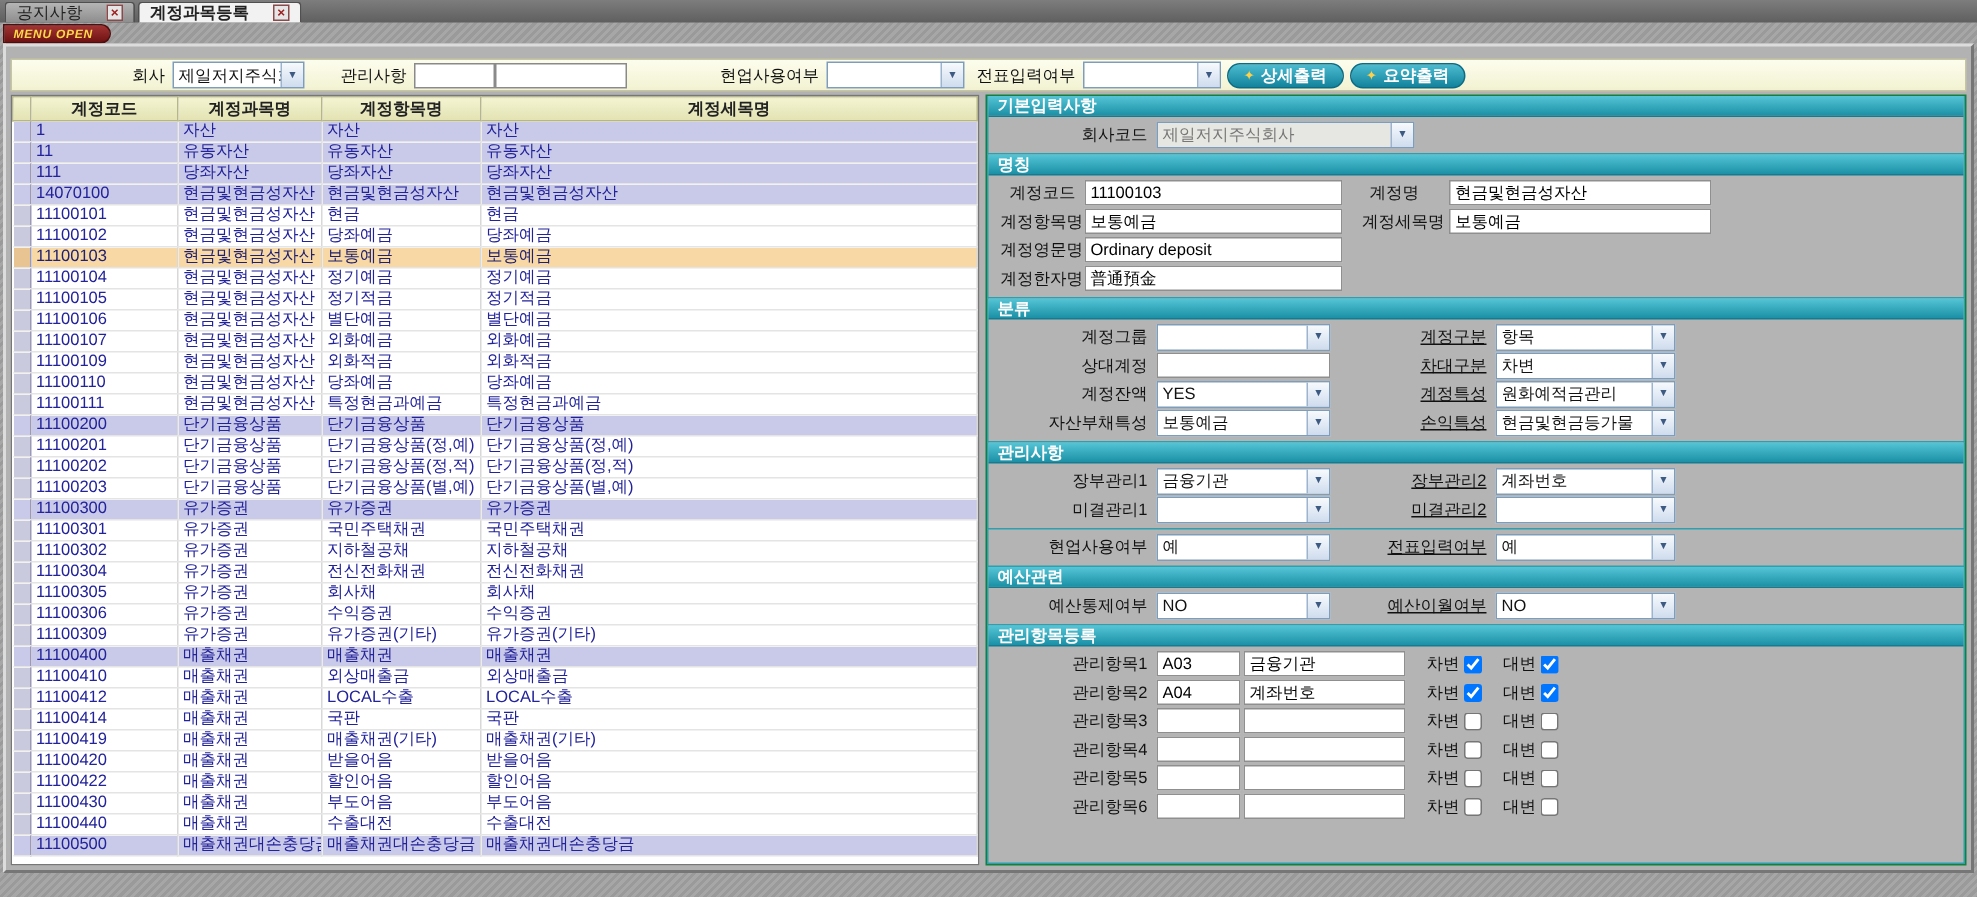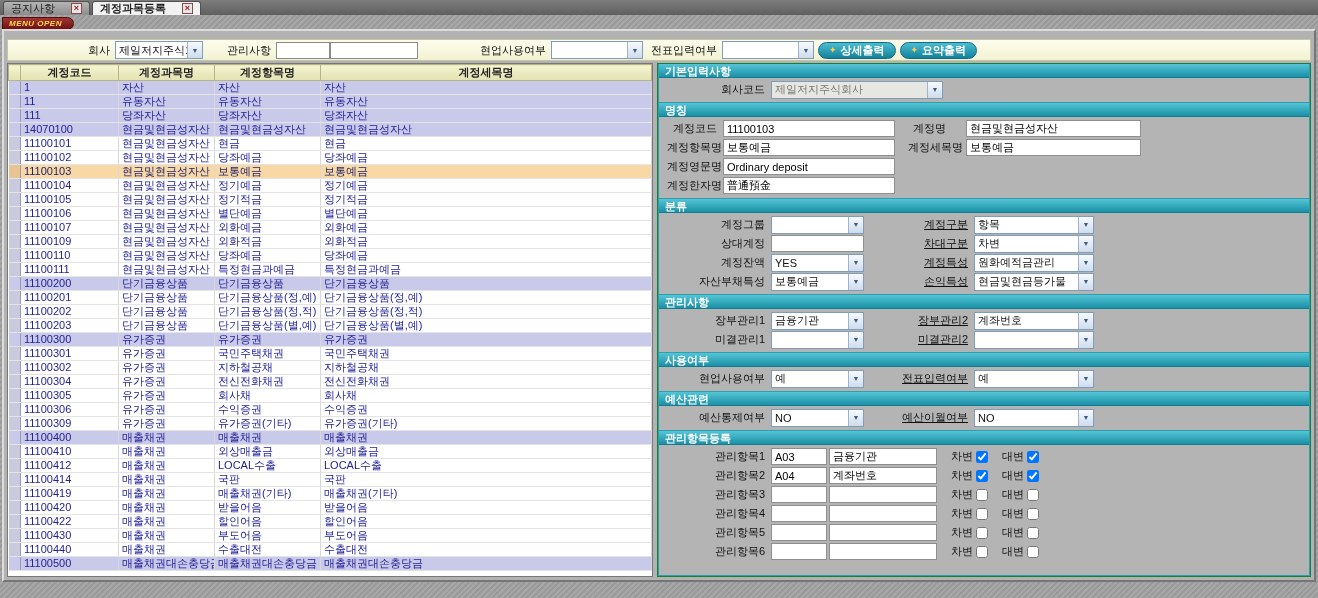--- a/index.html
+++ b/index.html
@@ -69,21 +69,21 @@
   .sechead { height:14px; line-height:14px; padding-left:6px; color:#fff; font-weight:bold; font-size:11px;
     background:linear-gradient(#55c5d6,#1b90a6); border-bottom:1px solid #157b8e; white-space:nowrap; }
   .secbody { padding:2px 8px 3px 8px; }
   .prow { display:flex; align-items:center; height:19px; }
   .plabel { width:104px; text-align:right; padding-right:6px; white-space:nowrap; overflow:hidden; }
   .plabel.p2 { width:110px;text-decoration:underline; }
   .nlab { width:56px; text-align:right; padding-right:6px; white-space:nowrap; overflow:hidden; }
   .nlab2 { width:58px; text-align:right; padding-right:20px; white-space:nowrap; overflow:hidden;margin-left:13px; }
   .pfield { height:17px; border:1px solid #8f8f8f; background:#fff; font-size:11px; padding:0 3px; font-family:inherit; }
   .nf1 { width:172px; } .nf2 { width:175px; }
-  .wc1 { width:93px; } .wc2 { width:120px; }
+  .wc1 { width:116px; } .wc2 { width:120px; }
   .mcode { width:56px; } .mname { width:108px; margin-left:2px; }
   .chklab { margin-left:14px; white-space:nowrap; }
   .chk { margin-left:3px; width:12px; height:12px; }
 
   
   .combo { position:relative; height:18px; background:#fff; border:1px solid #7f9db9;
     display:flex; align-items:center; padding:0 18px 0 3px; overflow:hidden; cursor:pointer; }
   .combo .val { white-space:nowrap; font-size:11px; }
   .combo .arr { position:absolute; right:0; top:0; bottom:0; width:15px;
     background:linear-gradient(#f7fafd,#cfdcee); border-left:1px solid #9db4cf;
@@ -527,21 +527,20 @@
                 <span class="plabel p2">미결관리2</span>
                 <div class="combo wc2">
                   <span class="val"></span>
                   <span class="arr">▼</span>
                 </div>
               </div>
             </div>
         </div>
 
         <div class="section">
-          <div class="sechead">사용여부</div>
           <div class="secbody" id="body-usage">
               <div class="prow">
                 <span class="plabel">현업사용여부</span>
                 <div class="combo wc1">
                   <span class="val">예</span>
                   <span class="arr">▼</span>
                 </div>
                 <span class="plabel p2">전표입력여부</span>
                 <div class="combo wc2">
                   <span class="val">예</span>

